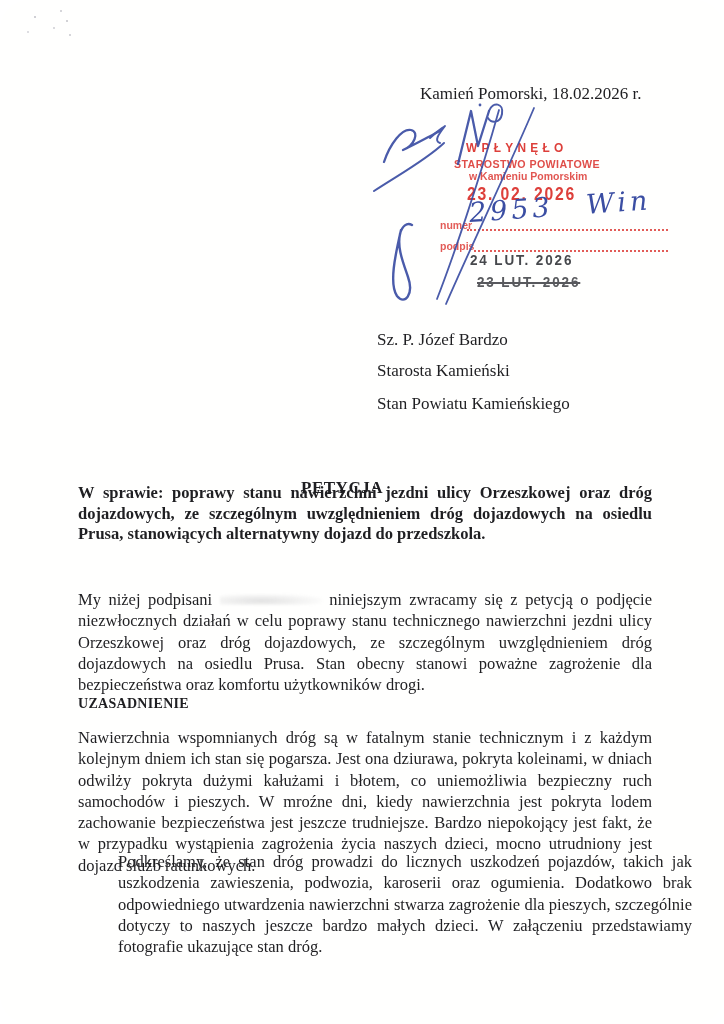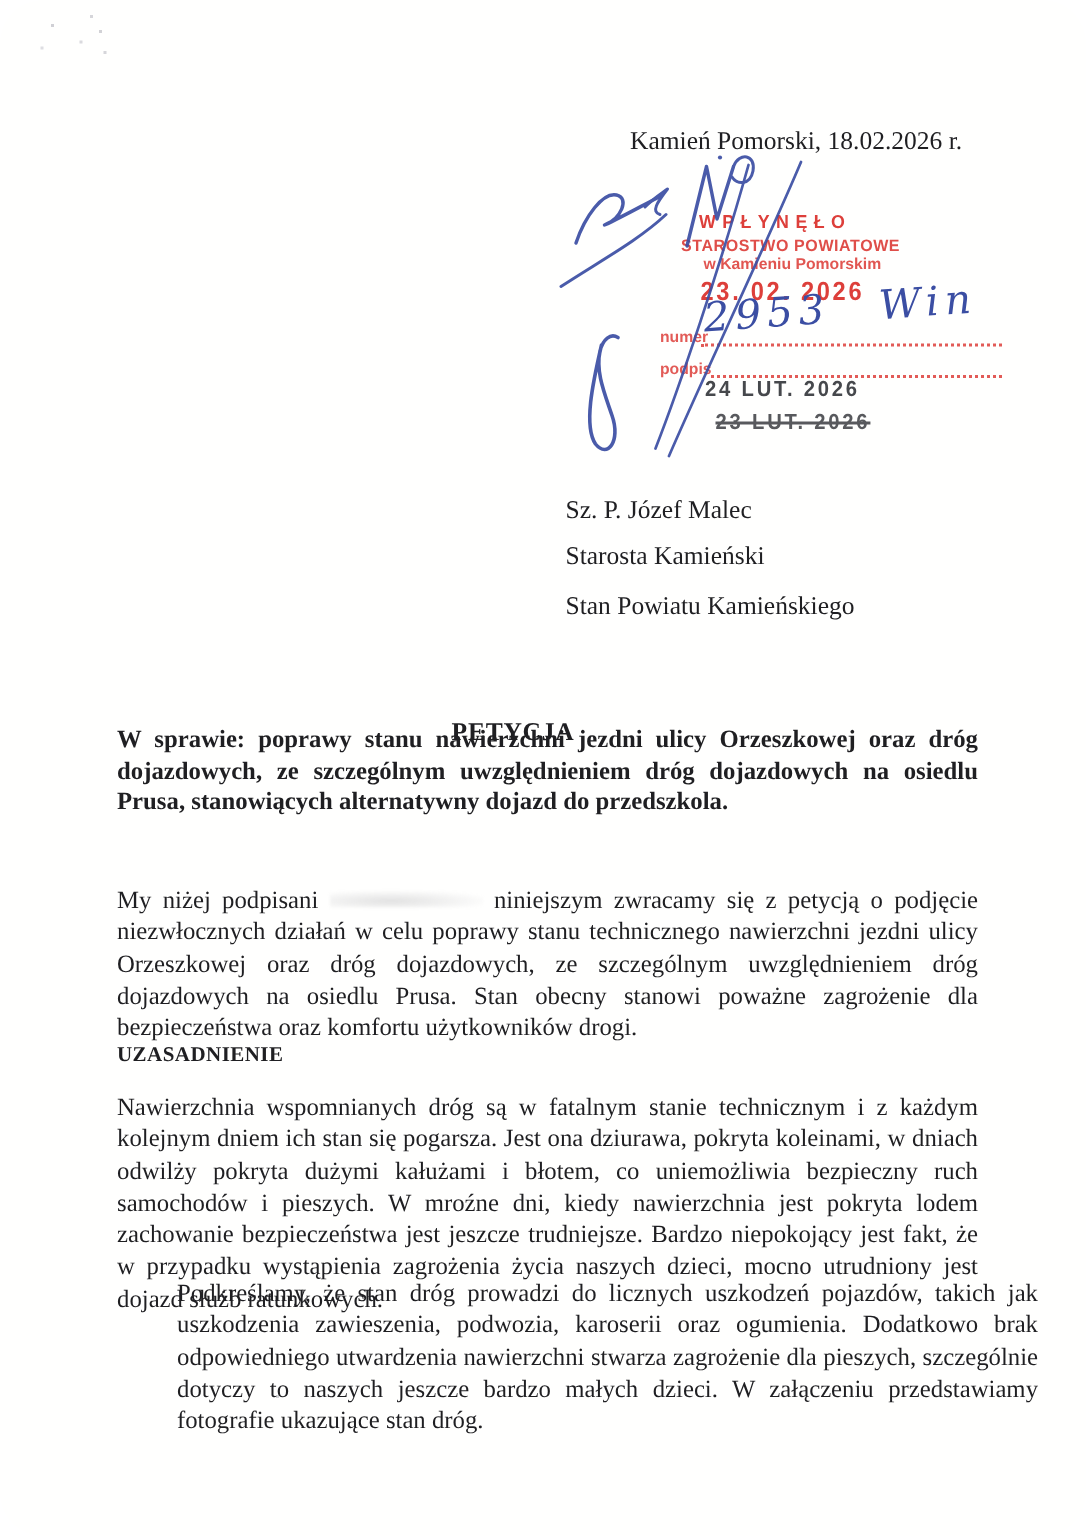--- a/index.html
+++ b/index.html
@@ -91,21 +91,21 @@
       <path stroke-width="2" d="M121,13 C125,3 136,5 134,16 C132,26 123,25 120,20"></path>
       <circle cx="112" cy="7" r="1.4" fill="#3b4ea3" stroke="none"></circle>
 
       <path stroke-width="2.4" d="M33,132 C27,158 21,186 29,198 C37,208 46,196 40,179 C35,164 29,150 32,136 C34,128 39,124 44,127"></path>
 
       <path stroke-width="1.8" d="M69,201 C85,160 112,80 131,12"></path>
       <path stroke-width="1.8" d="M78,206 C100,155 145,60 166,10"></path>
     </g>
   </svg>
 
-  <div class="recipient r1">Sz. P. Józef Malec</div>
+  <div class="recipient r1">Sz. P. Józef Bardzo</div>
   <div class="recipient r2">Starosta Kamieński</div>
   <div class="recipient r3">Stan Powiatu Kamieńskiego</div>
 
   <div class="title">PETYCJA</div>
   <div class="subject">W sprawie: poprawy stanu nawierzchni jezdni ulicy Orzeszkowej oraz dróg dojazdowych, ze szczególnym uwzględnieniem dróg dojazdowych na osiedlu Prusa, stanowiących alternatywny dojazd do przedszkola.</div>
 
   <div class="para p1"><span>My niżej podpisani</span>
     <span class="redaction"></span>
     <span>niniejszym zwracamy się z petycją o podjęcie niezwłocznych działań w celu poprawy stanu technicznego nawierzchni jezdni ulicy Orzeszkowej oraz dróg dojazdowych, ze szczególnym uwzględnieniem dróg dojazdowych na osiedlu Prusa. Stan obecny stanowi poważne zagrożenie dla bezpieczeństwa oraz komfortu użytkowników drogi.</span></div>
 

